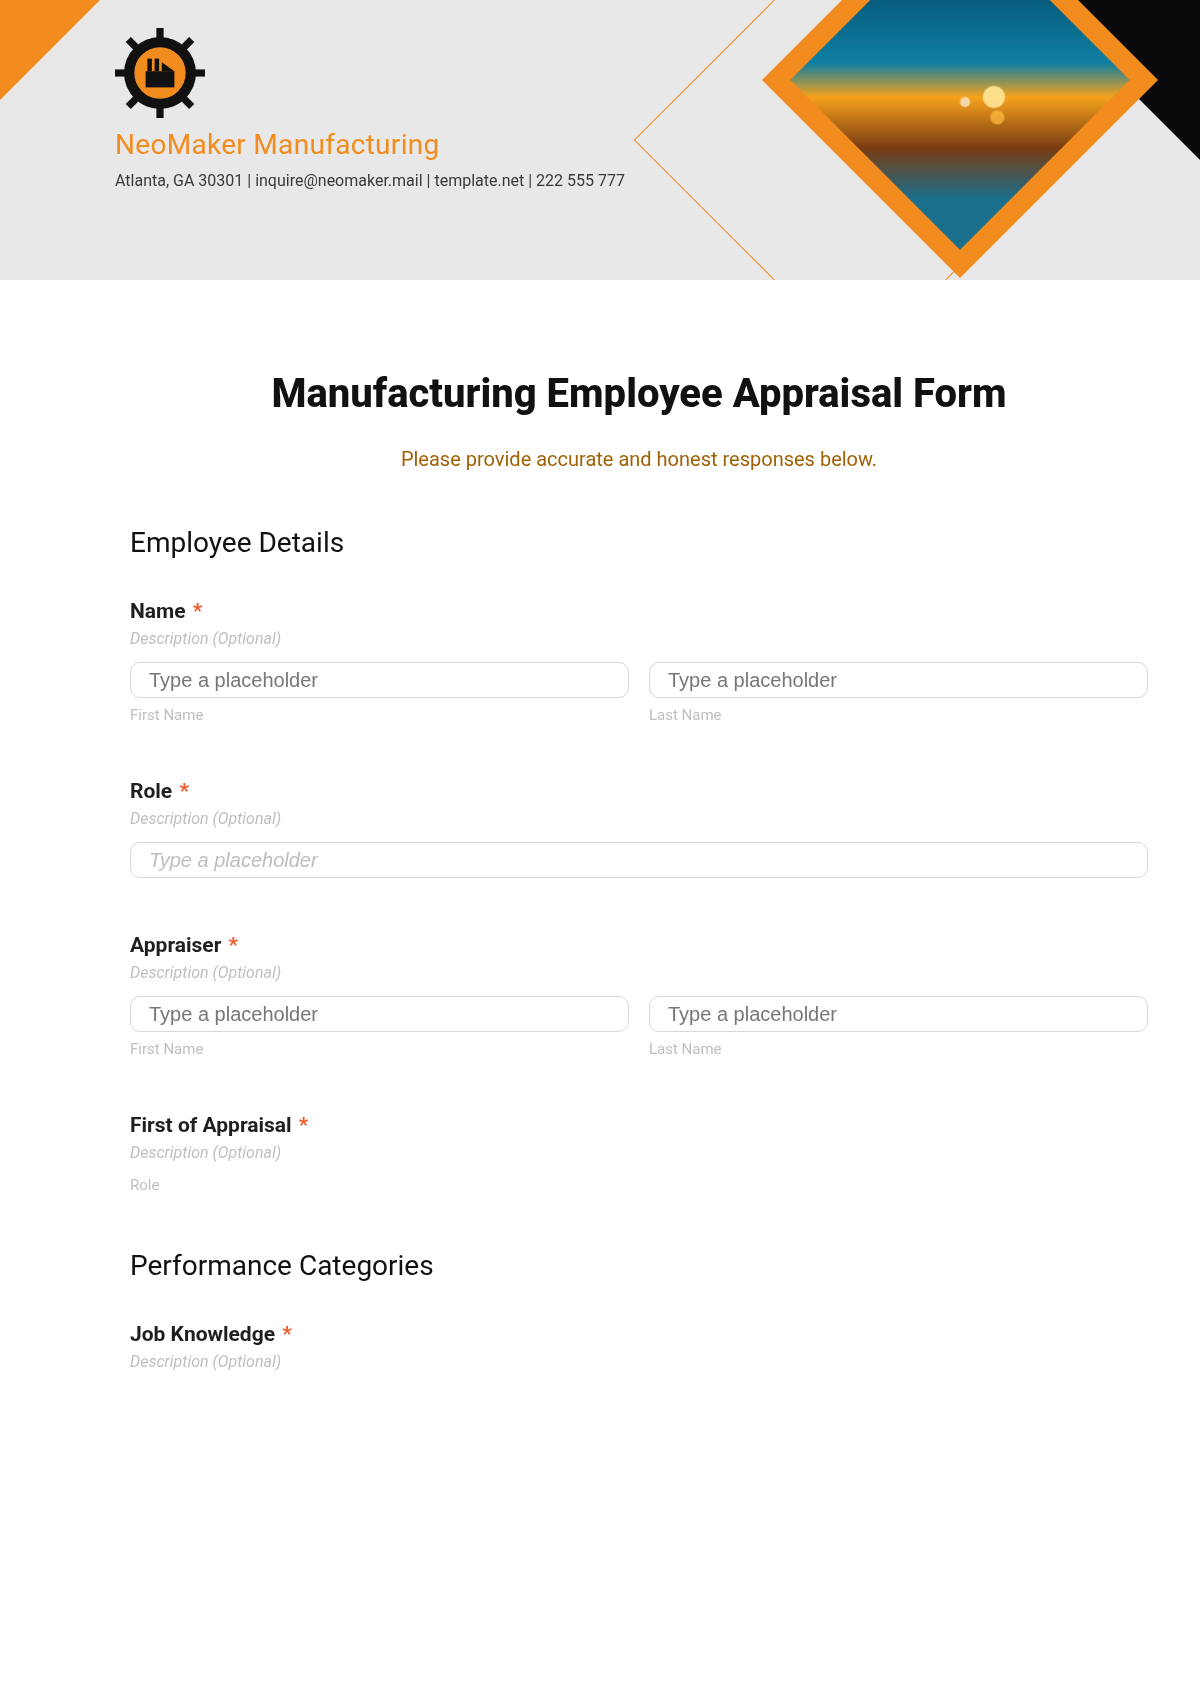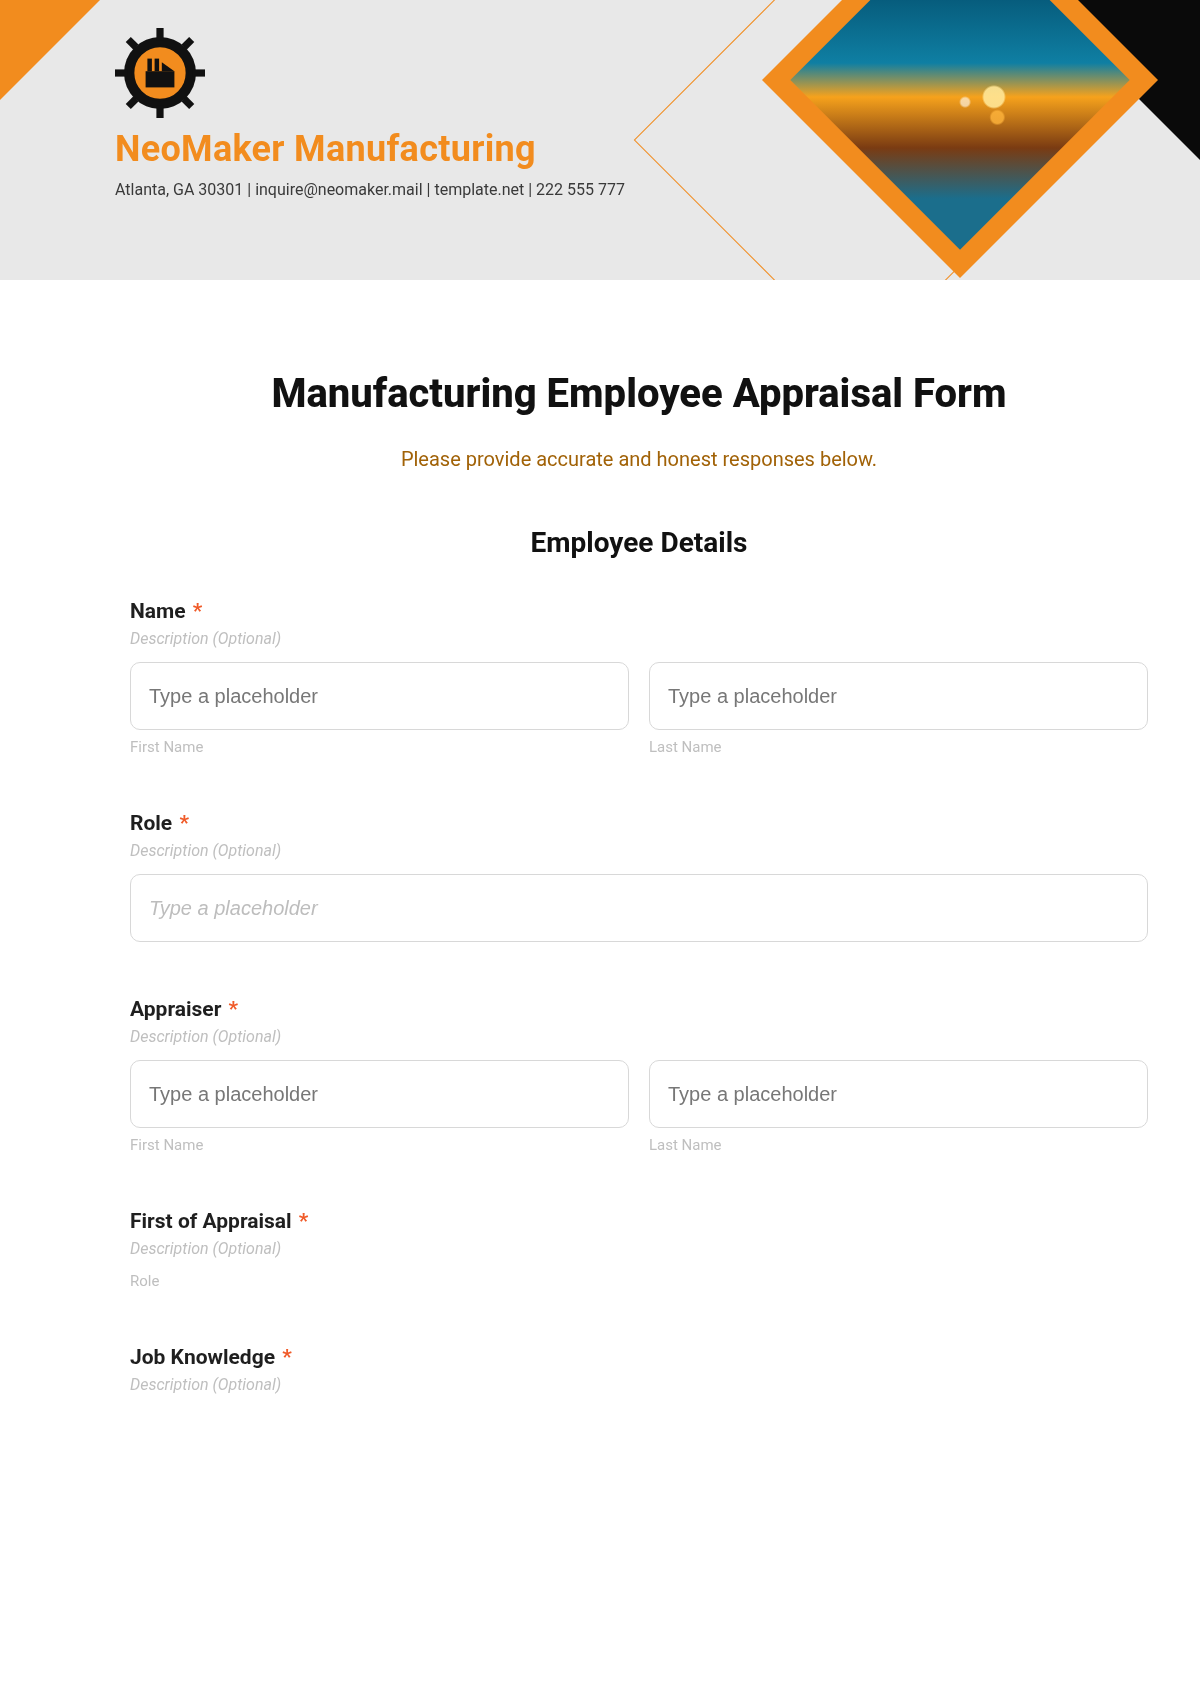--- a/index.html
+++ b/index.html
@@ -29,22 +29,22 @@
     top: 28px;
   }
   .gear {
     width: 90px; height: 90px;
     position: relative;
     margin-bottom: 10px;
   }
   .gear svg { width: 100%; height: 100%; display: block; }
   .brand {
     color: #f28c1e;
-    font-weight: 700;
-    font-size: 36px;
+    font-weight: 400;
+    font-size: 28px;
     letter-spacing: .3px;
   }
   .brand-sub {
     color: #3a3a3a;
     font-size: 16px;
     margin-top: 10px;
   }
 
   .diamond-wrap {
     position: absolute;
@@ -106,24 +106,23 @@
     margin-bottom: 30px;
   }
   .subtitle {
     text-align: center;
     font-size: 20px;
     color: #a16207;
     margin-bottom: 55px;
   }
   h2.section {
     font-size: 28px;
-    font-weight: 700;
+    font-weight: 400;
     color: #111;
     margin-bottom: 40px;
-    text-align: center;
   }
   .field-block { margin-bottom: 55px; }
   .flabel {
     font-size: 21px;
     font-weight: 700;
     color: #1f1f1f;
     margin-bottom: 6px;
   }
   .req { color: #f05a28; font-weight: 700; margin-left: 2px; }
   .fdesc {
@@ -134,21 +133,21 @@
   }
   .row-two {
     display: flex;
     gap: 20px;
   }
   .col { flex: 1; }
   .input {
     width: 100%;
     border: 1px solid #d8d8d8;
     border-radius: 10px;
-    height: 68px;
+    height: 36px;
     padding: 0 18px;
     font-size: 20px;
     color: #4a4a4a;
     background: #fff;
     outline: none;
   }
   .input::placeholder { color: #777; }
   .input.ghost::placeholder { color: #bdbdbd; font-style: italic; }
   .sublabel {
     font-size: 15px;
@@ -255,20 +254,21 @@
 
   <div class="field-block">
     <div class="flabel">
       <span>First of Appraisal</span>
       <span class="req">*</span>
     </div>
     <div class="fdesc">Description (Optional)</div>
     <div class="sublabel">Role</div>
   </div>
 
+  <h2 class="section" style="margin-top:20px;">Performance Categories</h2>
 
   <div class="field-block" style="margin-bottom:0;">
     <div class="flabel">
       <span>Job Knowledge</span>
       <span class="req">*</span>
     </div>
     <div class="fdesc">Description (Optional)</div>
   </div>
 </div>
 

